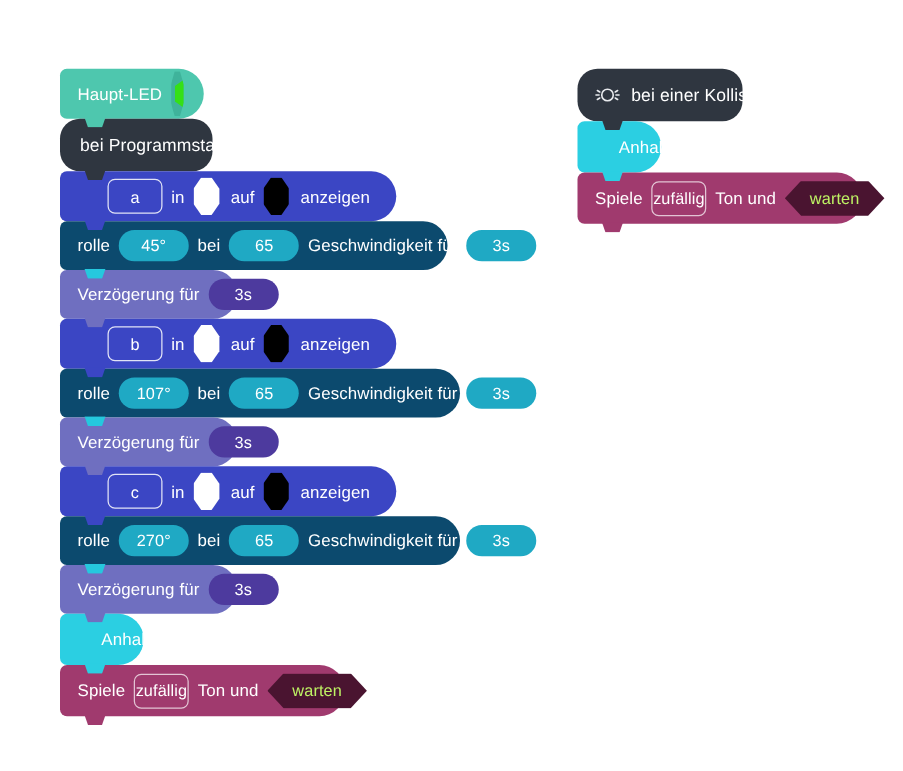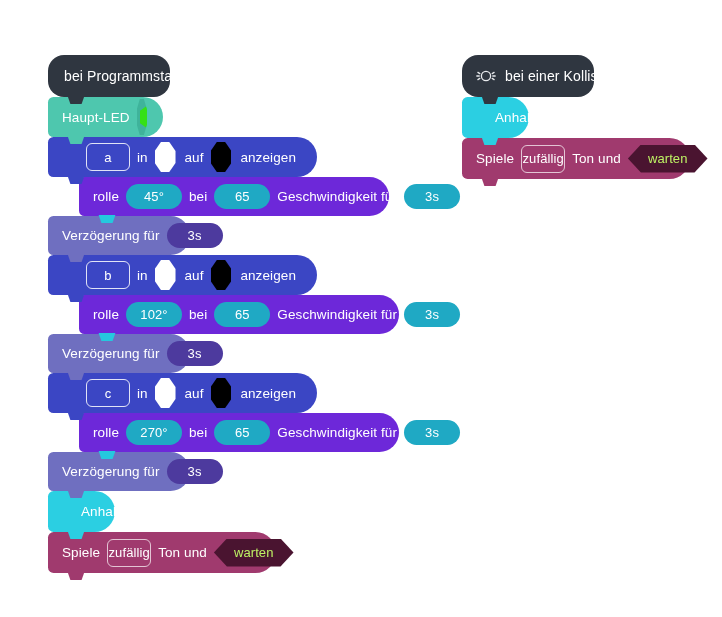--- a/index.html
+++ b/index.html
@@ -38,21 +38,21 @@
     background:#2f3640;
     border-radius:16px;
     height:42px;
     padding:0 18px 0 16px;
     font-size:14px;
   }
 
   
   .c-teal   {background:#4ec7ae;border-radius:6px 22px 22px 6px;}
   .c-blue   {background:#3b46c4;border-radius:6px 22px 22px 6px;}
-  .c-cyan   {background:#6d28d9;border-radius:6px 22px 22px 6px;margin-left:31px;}
+  .c-cyan   {background:#0c4a6e;border-radius:6px 22px 22px 6px;}
   .c-cyan2  {background:#2bcfe2;border-radius:6px 22px 22px 6px;padding-left:33px;}
   .c-purple {background:#6f6fc0;border-radius:6px 22px 22px 6px;}
   .c-magenta{background:#a03a6e;border-radius:6px 22px 22px 6px;}
   .bumpsh{
     position:absolute;left:14px;bottom:-7px;width:28px;height:8px;z-index:1;
     clip-path:polygon(20% 0, 80% 0, 70% 100%, 30% 100%);
   }
   .c-teal   .bumpsh{background:#4ec7ae;}
   .c-blue   .bumpsh{background:#3b46c4;}
   .c-cyan   .bumpsh{background:#25c8de;}
@@ -120,30 +120,30 @@
     vertical-align:middle;
   }
 </style>
 </head>
 <body>
 
 <div class="canvas">
 
   <div class="stack" id="stack-left" style="left:48px;top:55px;">
 
-    <div class="blk hat" style="width:122px;">
-      <span class="lbl">bei Programmstart</span>
-      <span class="bumpsh"></span>
-    </div>
-
     <div class="blk c-teal" style="width:115px;height:40px;">
       <span class="lbl">Haupt-LED</span>
       <span class="oct-green-wrap">
           <i></i>
         </span>
+      <span class="bumpsh"></span>
+    </div>
+
+    <div class="blk hat" style="width:122px;">
+      <span class="lbl">bei Programmstart</span>
       <span class="bumpsh"></span>
     </div>
 
     <div class="blk c-blue" style="width:269px;height:40px;padding-left:38px;">
       <span class="inputbox">a</span>
       <span class="lbl">in</span>
       <span class="oct oct-white"></span>
       <span class="lbl">auf</span>
       <span class="oct oct-black"></span>
       <span class="lbl">anzeigen</span>
@@ -171,21 +171,21 @@
       <span class="lbl">in</span>
       <span class="oct oct-white"></span>
       <span class="lbl">auf</span>
       <span class="oct oct-black"></span>
       <span class="lbl">anzeigen</span>
       <span class="bumpsh"></span>
     </div>
 
     <div class="blk c-cyan" style="width:320px;height:39px;">
       <span class="lbl">rolle</span>
-      <span class="pill pill-cyan">102°</span>
+      <span class="pill pill-cyan">107°</span>
       <span class="lbl">bei</span>
       <span class="pill pill-cyan">65</span>
       <span class="lbl">Geschwindigkeit für</span>
       <span class="pill pill-cyan">3s</span>
       <span class="bumpsh"></span>
     </div>
 
     <div class="blk c-purple" style="width:142px;height:39px;">
       <span class="lbl">Verzögerung für</span>
       <span class="pill pill-purple" style="margin-right:0;">3s</span>

